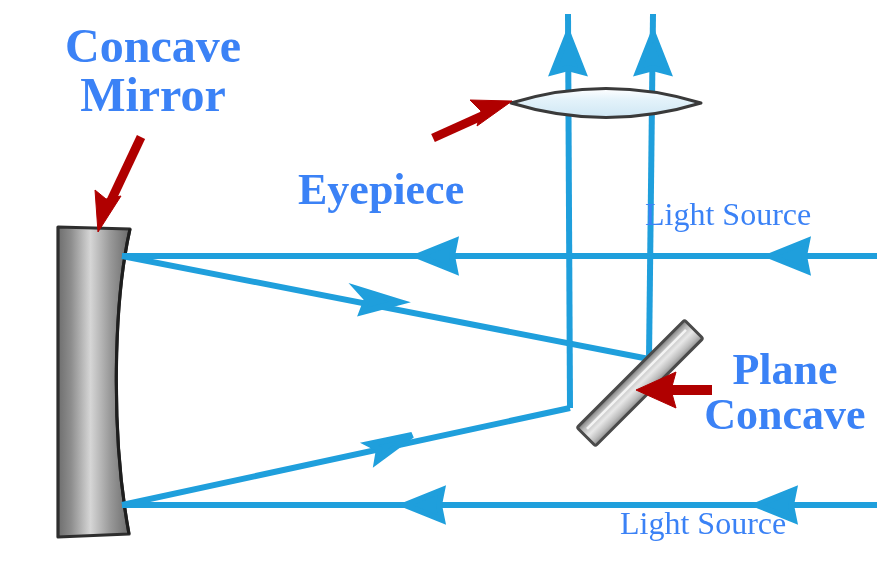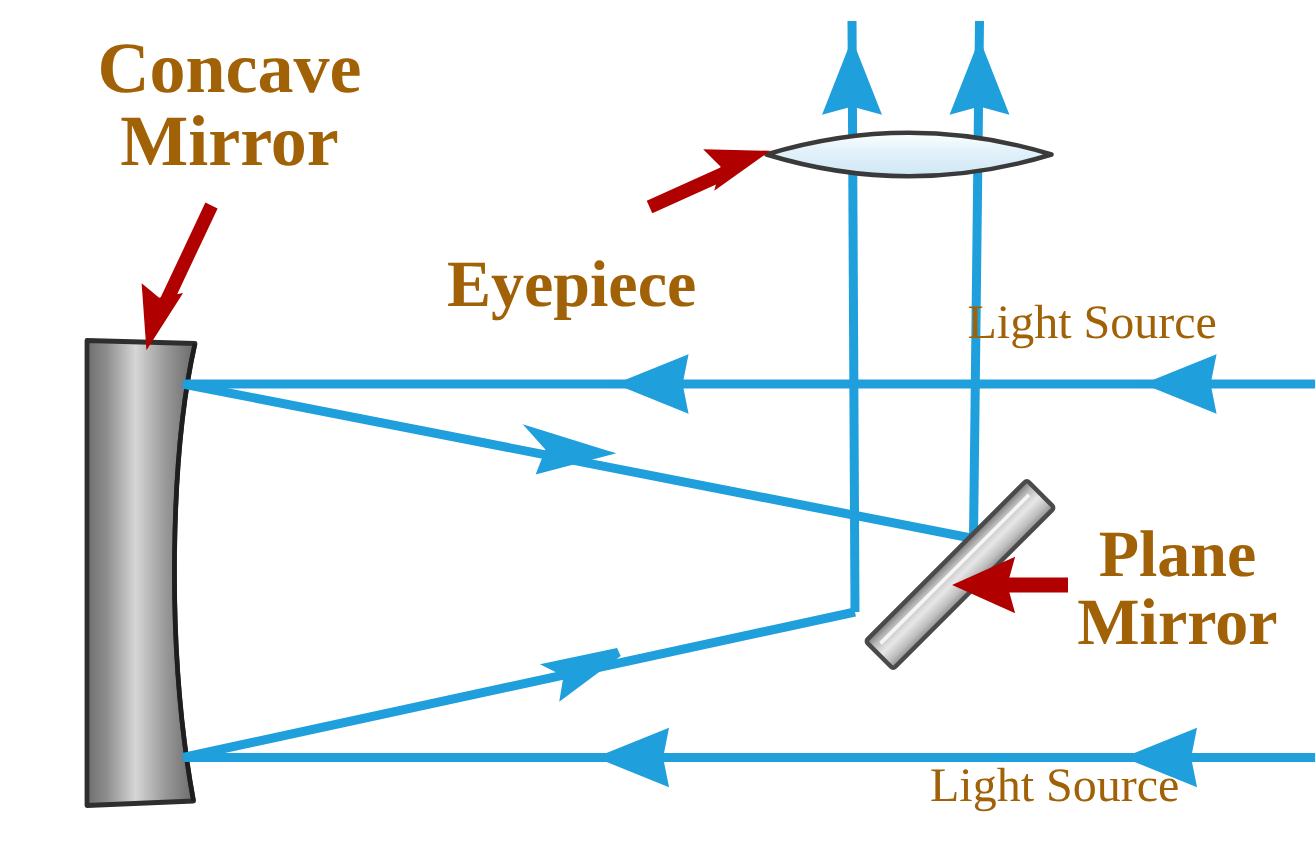--- a/index.html
+++ b/index.html
@@ -21,21 +21,21 @@
   #diagram-svg {
     position: absolute;
     left: 0;
     top: 0;
     width: 877px;
     height: 562px;
     display: block;
   }
   .label {
     position: absolute;
-    color: #a16207;
+    color: #3b82f6;
     white-space: pre;
     line-height: 1.02;
     user-select: none;
   }
   .label-bold {
     font-weight: bold;
     font-family: "Liberation Serif", serif;
   }
   .label-plain {
     font-weight: normal;
@@ -160,19 +160,19 @@
       </g>
     </g>
   </svg>
 
   <div class="label label-bold" id="label-concave">Concave
 Mirror</div>
 
   <div class="label label-bold" id="label-eyepiece">Eyepiece</div>
 
   <div class="label label-bold" id="label-plane">Plane
-Mirror</div>
+Concave</div>
 
   <div class="label label-plain" id="label-light-top">Light Source</div>
 
   <div class="label label-plain" id="label-light-bottom">Light Source</div>
 
 </div>
 
 </body></html>

